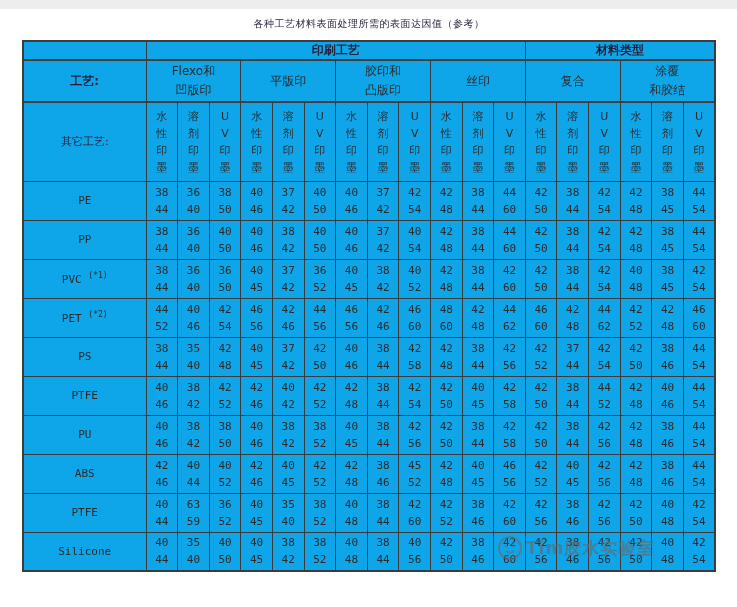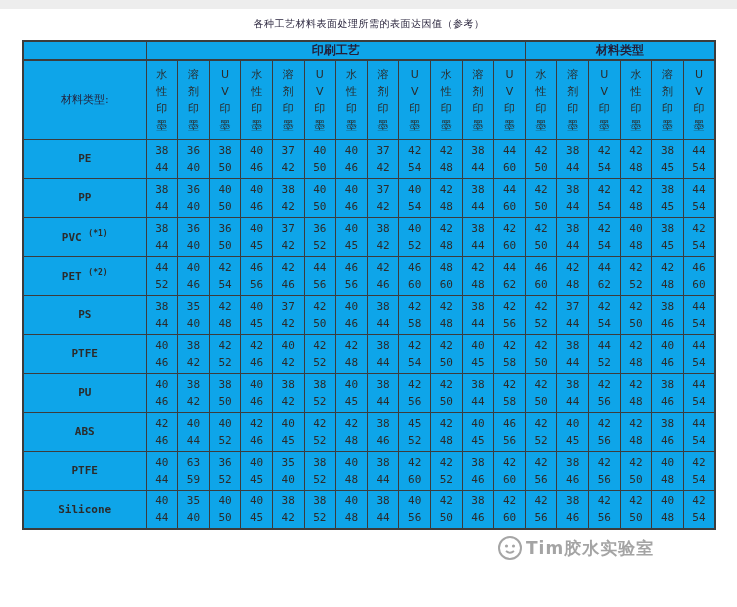--- a/index.html
+++ b/index.html
@@ -61,21 +61,20 @@
   tr.row-inks th {
     height:79px;
     font-size:11px;
     font-weight:normal;
   }
   .ink-char { display:block; line-height:17px; }
   tbody th.material {
     font-family:"DejaVu Sans Mono", monospace;
     font-size:11px;
     height:39px;
-    font-weight:bold;
   }
   tbody th.material sup { font-size:8px; }
   tbody td {
     font-family:"DejaVu Sans Mono", monospace;
     font-size:11px;
     height:39px;
   }
   .val { display:block; line-height:17px; }
   .watermark {
     position:absolute; left:497px; top:535px;
@@ -116,22 +115,34 @@
       <col>
       <col>
       <col>
     </colgroup>
   <thead>
     <tr class="row-top">
       <th></th>
       <th colspan="12">印刷工艺</th>
       <th colspan="6">材料类型</th>
     </tr>
+    <tr class="row-process">
+      <th class="head-label">工艺:</th>
+      <th colspan="3">Flexo和
+凹版印</th>
+      <th colspan="3">平版印</th>
+      <th colspan="3">胶印和
+凸版印</th>
+      <th colspan="3">丝印</th>
+      <th colspan="3">复合</th>
+      <th colspan="3">涂覆
+和胶结</th>
+    </tr>
     <tr class="row-inks" id="ink-row">
-      <th class="head-label">材料类型:</th>
+      <th class="head-label">其它工艺:</th>
     <th>
           <span class="ink-char">水</span>
           <span class="ink-char">性</span>
           <span class="ink-char">印</span>
           <span class="ink-char">墨</span>
         </th>
         <th>
           <span class="ink-char">溶</span>
           <span class="ink-char">剂</span>
           <span class="ink-char">印</span>

